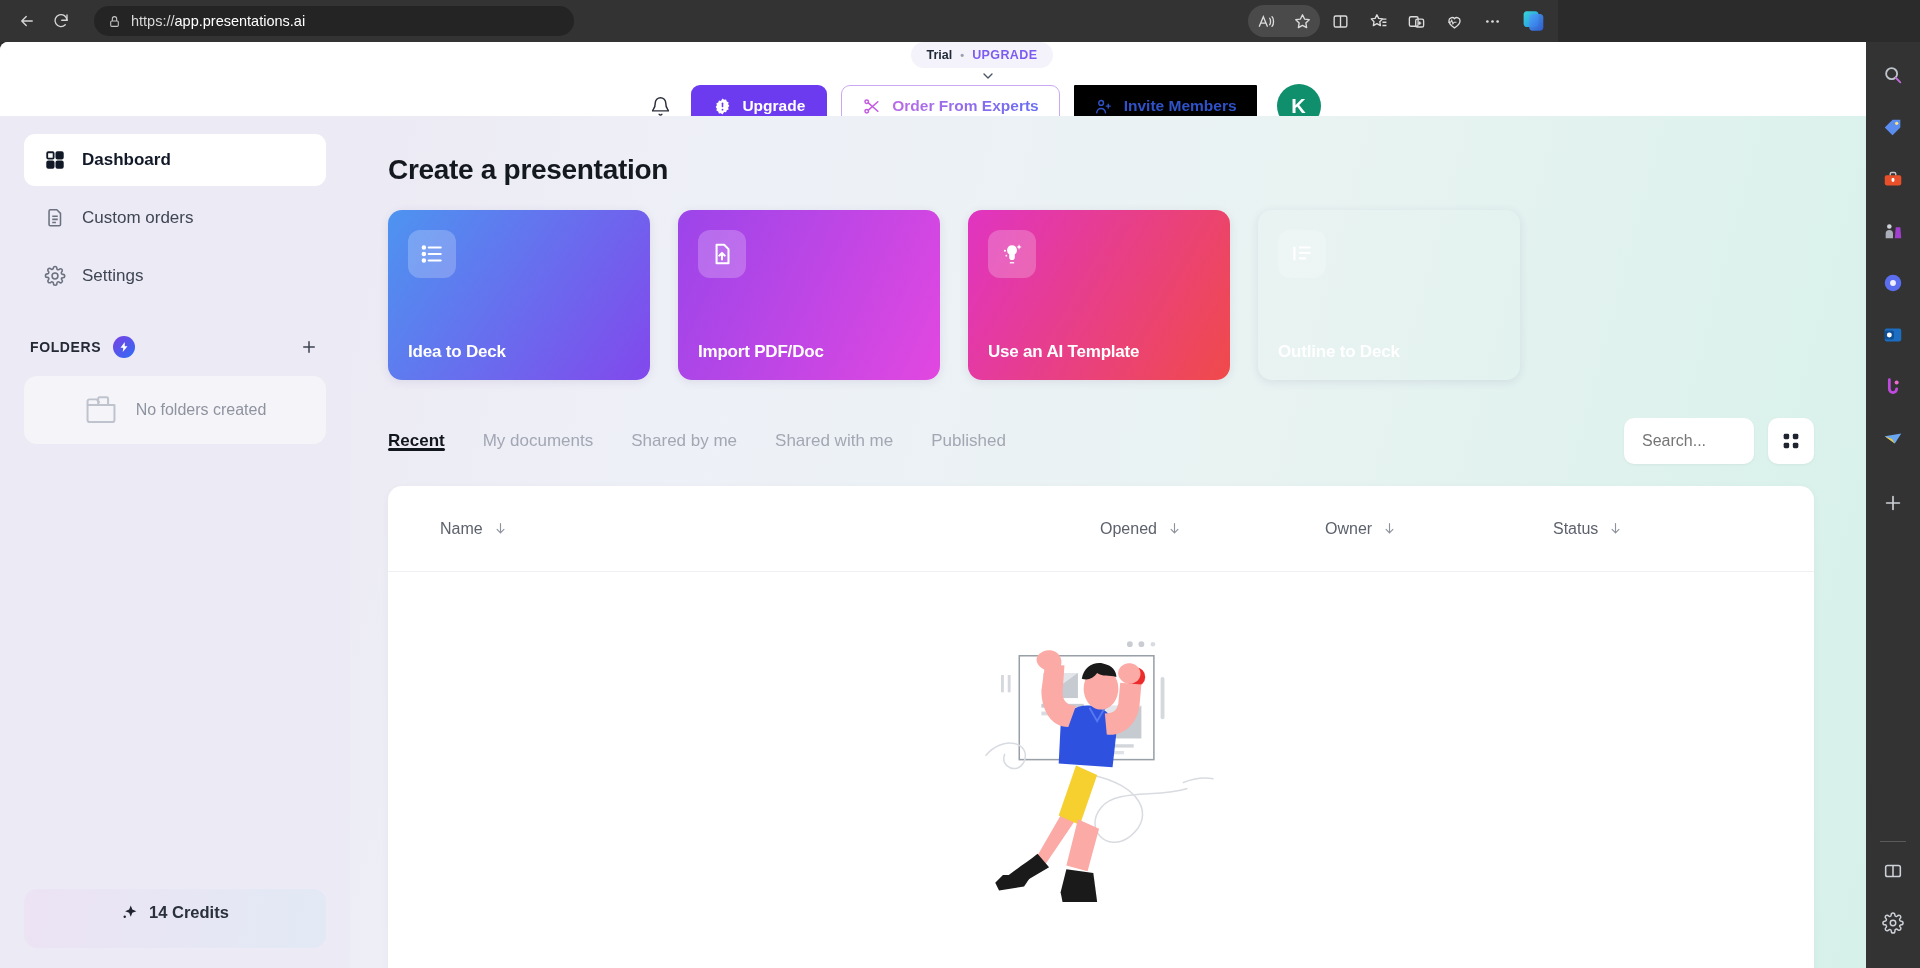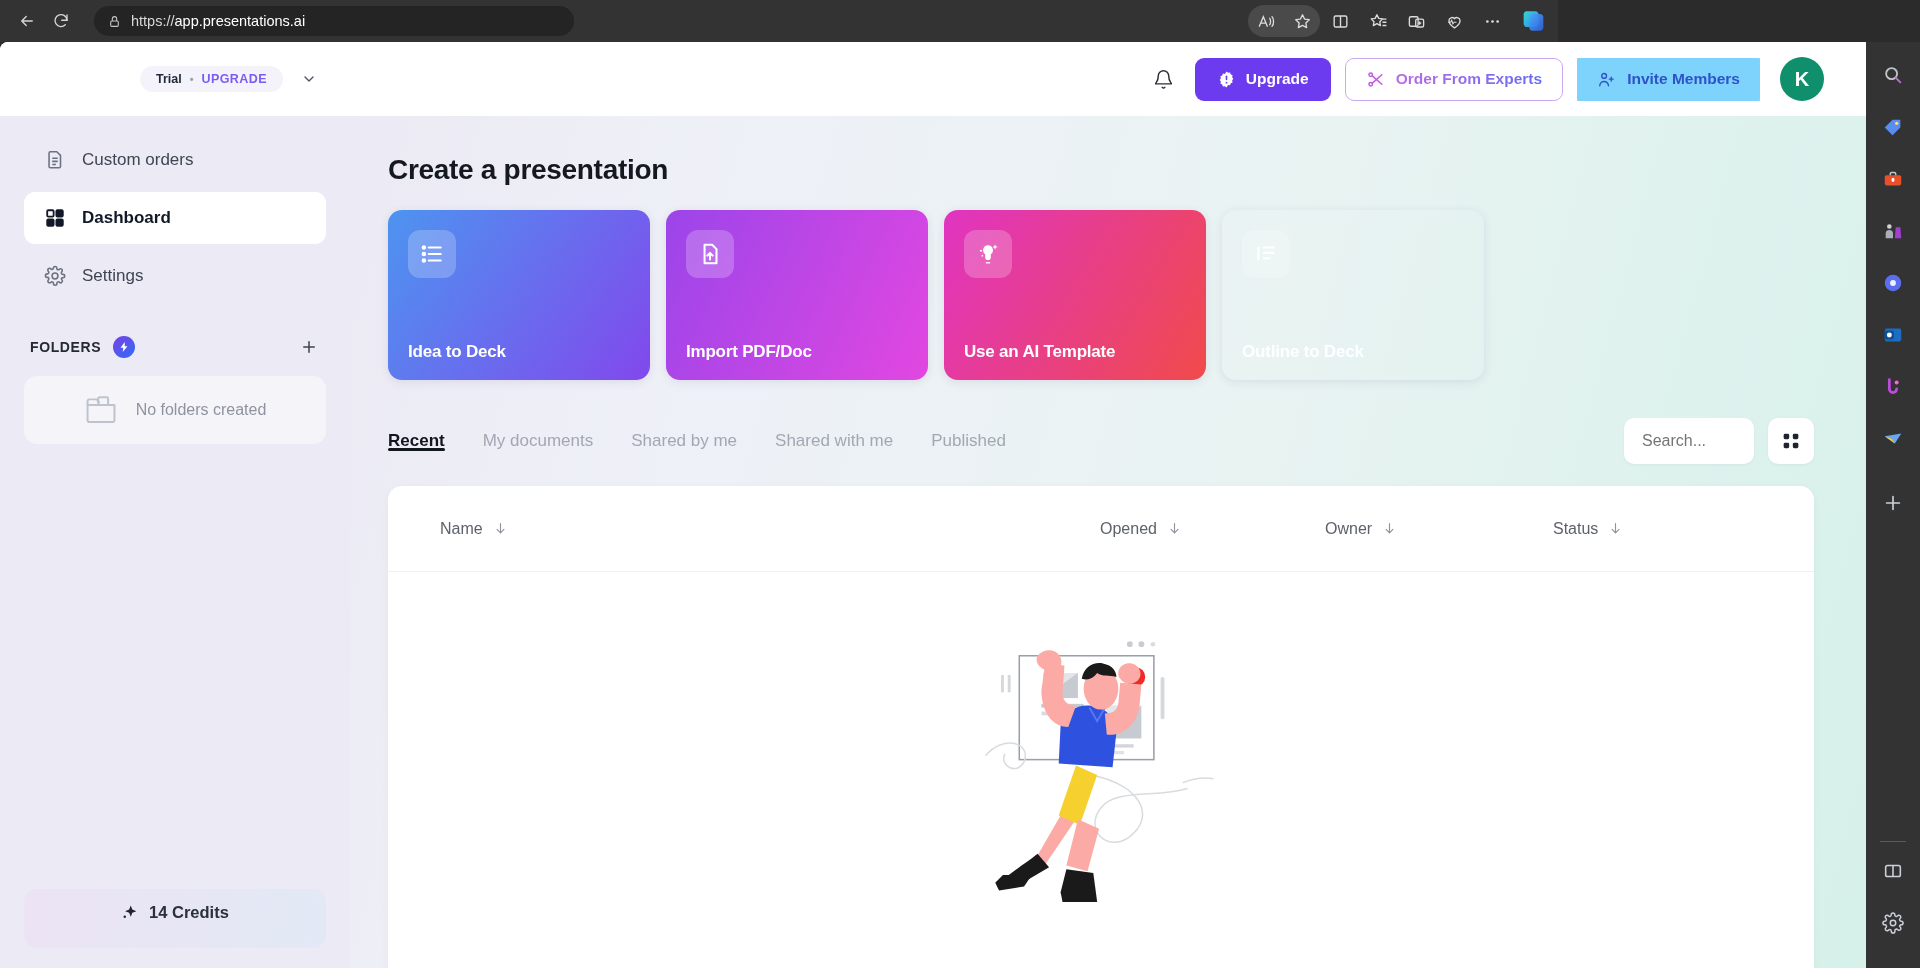--- a/index.html
+++ b/index.html
@@ -56,21 +56,21 @@
     align-items: center; padding-bottom: 12px; }
 
   
   .app {
     position: absolute; top: 42px; left: 0; width: 1866px; height: 926px;
     background: #ffffff; overflow: hidden;
     border-top-left-radius: 8px;
   }
   .app-header {
     height: 74px; background: #ffffff; display: flex; align-items: center;
-    padding: 0 42px 0 140px; position: relative;
+    padding: 0 42px 0 140px; position: relative; flex-direction: column;
   }
   .trial-badge {
     display: flex; align-items: center; gap: 8px; background: #f4f3fb;
     border-radius: 16px; padding: 6px 16px; font-size: 12.5px; font-weight: 700;
   }
   .trial-label { color: #1f2937; }
   .trial-dot { color: #9aa0ab; font-size: 11px; }
   .trial-upgrade { color: #7c5cf0; letter-spacing: .4px; }
   .chev-btn { margin-left: 12px; width: 28px; height: 28px; display: flex;
     align-items: center; justify-content: center; color: #4b5563; }
@@ -88,21 +88,21 @@
   .btn-upgrade svg { width: 19px; height: 19px; }
   .btn-order {
     display: flex; align-items: center; gap: 11px; background: #ffffff;
     border: 1.6px solid #c9a9f2; border-radius: 9px; padding: 11px 20px;
     font-size: 15.5px; font-weight: 600;
     background-image: linear-gradient(90deg,#d86ae0,#5b6ef5);
     -webkit-background-clip: text; background-clip: text; color: transparent;
   }
   .btn-order svg { width: 19px; height: 19px; flex: 0 0 auto; }
   .btn-invite {
-    display: flex; align-items: center; gap: 11px; background: #7dd3fc;
+    display: flex; align-items: center; gap: 11px; background: #000000;
     border: none; border-radius: 1px; padding: 12px 20px;
     font-size: 15.5px; font-weight: 700; color: #2f52c9;
   }
   .btn-invite svg { width: 19px; height: 19px; }
   .avatar {
     width: 44px; height: 44px; border-radius: 50%; background: #0f8f6c;
     color: #ffffff; display: flex; align-items: center; justify-content: center;
     font-size: 20px; font-weight: 600; margin-left: 6px;
   }
 
@@ -165,21 +165,21 @@
   }
 
   
   .main {
     flex: 1 1 auto; position: relative;
     background: linear-gradient(105deg,#eceaf4 0%,#eef0f7 22%,#e9f3f2 55%,#d6f1ea 100%);
     padding: 38px 52px 0 38px; overflow: hidden;
   }
   .page-title { font-size: 28px; font-weight: 800; color: #14181f;
     letter-spacing: -.3px; margin-bottom: 24px; }
-  .cards { display: flex; gap: 16px; }
+  .cards { display: flex; gap: 28px; }
   .card {
     width: 262px; height: 170px; border-radius: 14px; position: relative;
     padding: 20px; color: #ffffff; flex: 0 0 auto;
     box-shadow: 0 2px 10px rgba(60,40,110,.10);
   }
   .card .ic {
     width: 48px; height: 48px; border-radius: 12px;
     background: rgba(255,255,255,.22); display: flex;
     align-items: center; justify-content: center;
   }
@@ -443,35 +443,35 @@
         </button>
         <div class="avatar">
           <span>K</span>
         </div>
       </div>
     </div>
 
     <div class="app-body">
 
       <div class="sidebar">
-        <div class="nav-item">
-          <svg viewBox="0 0 24 24" fill="none" stroke="#6b7180" stroke-width="1.7" stroke-linejoin="round">
-              <path d="M7 3h7l4 4v12a1.5 1.5 0 0 1-1.5 1.5h-9.5A1.5 1.5 0 0 1 5.5 19V4.5A1.5 1.5 0 0 1 7 3z"></path>
-              <path d="M9 10h6M9 13.5h6M9 17h4"></path>
-            </svg>
-          <span>Custom orders</span>
-        </div>
         <div class="nav-item active">
           <svg viewBox="0 0 24 24" fill="none" stroke="#111827" stroke-width="2">
               <rect x="3.5" y="3.5" width="7" height="7" rx="1.2"></rect>
               <rect x="13.5" y="3.5" width="7" height="7" rx="1.2" fill="#111827"></rect>
               <rect x="3.5" y="13.5" width="7" height="7" rx="1.2" fill="#111827"></rect>
               <rect x="13.5" y="13.5" width="7" height="7" rx="1.2" fill="#111827"></rect>
             </svg>
           <span>Dashboard</span>
+        </div>
+        <div class="nav-item">
+          <svg viewBox="0 0 24 24" fill="none" stroke="#6b7180" stroke-width="1.7" stroke-linejoin="round">
+              <path d="M7 3h7l4 4v12a1.5 1.5 0 0 1-1.5 1.5h-9.5A1.5 1.5 0 0 1 5.5 19V4.5A1.5 1.5 0 0 1 7 3z"></path>
+              <path d="M9 10h6M9 13.5h6M9 17h4"></path>
+            </svg>
+          <span>Custom orders</span>
         </div>
         <div class="nav-item">
           <svg viewBox="0 0 24 24" fill="none" stroke="#6b7180" stroke-width="1.7">
               <circle cx="12" cy="12" r="3.2"></circle>
               <path d="M19.1 14.3a1.5 1.5 0 0 0 .3 1.7l.1.1a1.9 1.9 0 1 1-2.7 2.7l-.1-.1a1.5 1.5 0 0 0-1.7-.3 1.5 1.5 0 0 0-.9 1.4v.3a1.9 1.9 0 1 1-3.8 0v-.2a1.5 1.5 0 0 0-1-1.4 1.5 1.5 0 0 0-1.7.3l-.1.1a1.9 1.9 0 1 1-2.7-2.7l.1-.1a1.5 1.5 0 0 0 .3-1.7 1.5 1.5 0 0 0-1.4-.9H3.5a1.9 1.9 0 1 1 0-3.8h.2a1.5 1.5 0 0 0 1.4-1 1.5 1.5 0 0 0-.3-1.7l-.1-.1a1.9 1.9 0 1 1 2.7-2.7l.1.1a1.5 1.5 0 0 0 1.7.3h.1a1.5 1.5 0 0 0 .9-1.4V3.5a1.9 1.9 0 1 1 3.8 0v.2a1.5 1.5 0 0 0 .9 1.4 1.5 1.5 0 0 0 1.7-.3l.1-.1a1.9 1.9 0 1 1 2.7 2.7l-.1.1a1.5 1.5 0 0 0-.3 1.7v.1a1.5 1.5 0 0 0 1.4.9h.3a1.9 1.9 0 1 1 0 3.8h-.2a1.5 1.5 0 0 0-1.4.9z"></path>
             </svg>
           <span>Settings</span>
         </div>
 
         <div class="folders-head">

